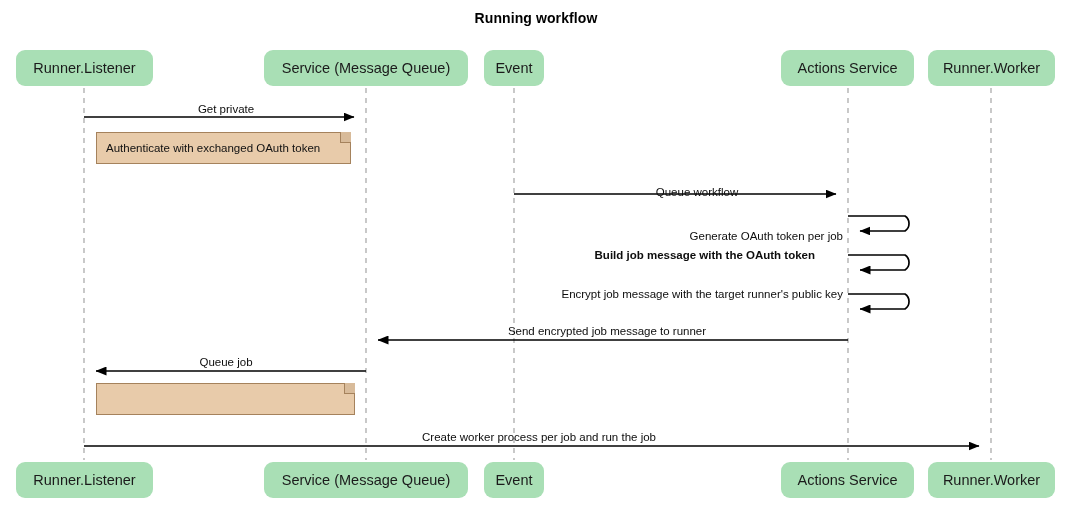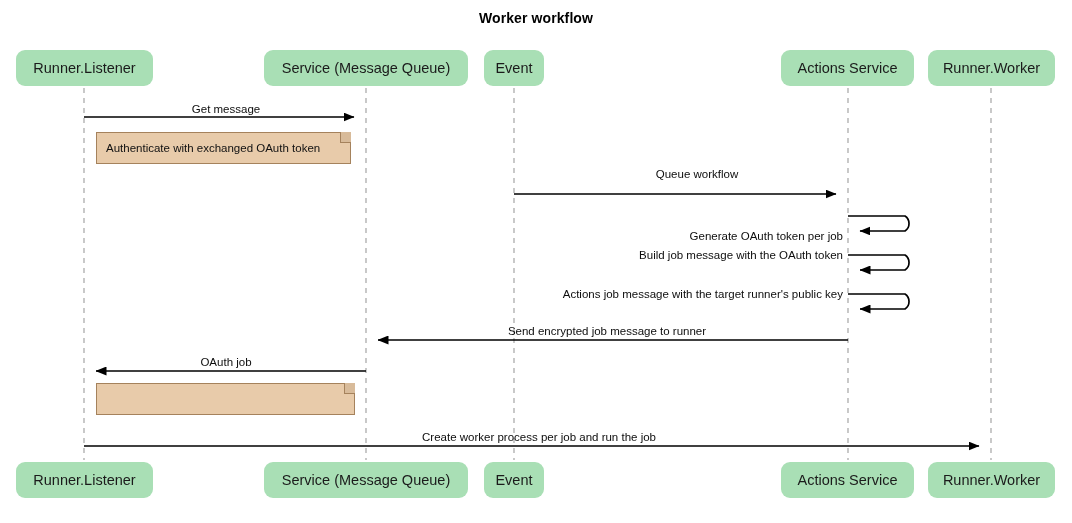--- a/index.html
+++ b/index.html
@@ -87,21 +87,21 @@
     background: #d8bb9a;
     border-left: 1px solid #a5825c;
     border-bottom: 1px solid #a5825c;
   }
 </style>
 </head>
 <body>
 
 <div id="diagram">
 
-  <div class="title">Worker workflow</div>
+  <div class="title">Running workflow</div>
 
   <svg id="svg-layer" viewBox="0 0 1072 523">
     <defs>
       <marker id="arrowhead-right" markerWidth="11" markerHeight="9" refX="10.5" refY="4.5" orient="auto" markerUnits="userSpaceOnUse">
         <path d="M0,0 L11,4.5 L0,9 z" fill="#000000"></path>
       </marker>
       <marker id="arrowhead-left" markerWidth="11" markerHeight="9" refX="10.5" refY="4.5" orient="auto" markerUnits="userSpaceOnUse">
         <path d="M0,0 L11,4.5 L0,9 z" fill="#000000"></path>
       </marker>
     </defs>
@@ -153,27 +153,27 @@
   <div class="participant" style="left:484px; top:462px; width:60px;">
     <span>Event</span>
   </div>
   <div class="participant" style="left:781px; top:462px; width:133px;">
     <span>Actions Service</span>
   </div>
   <div class="participant" style="left:928px; top:462px; width:127px;">
     <span>Runner.Worker</span>
   </div>
 
-  <div class="msg-label center" style="left:226px; top:103px;">Get message</div>
-  <div class="msg-label center" style="left:681px; top:168px;padding-left:32px;">Queue workflow</div>
+  <div class="msg-label center" style="left:226px; top:103px;">Get private</div>
+  <div class="msg-label center" style="left:681px; top:186px;padding-left:32px;">Queue workflow</div>
   <div class="msg-label right" style="left:843px; top:210px;margin-top:20px;">Generate OAuth token per job</div>
-  <div class="msg-label right" style="left:843px; top:249px;">Build job message with the OAuth token</div>
-  <div class="msg-label right" style="left:843px; top:288px;">Actions job message with the target runner's public key</div>
+  <div class="msg-label right" style="left:815px; top:249px;font-weight:bold;">Build job message with the OAuth token</div>
+  <div class="msg-label right" style="left:843px; top:288px;">Encrypt job message with the target runner's public key</div>
   <div class="msg-label center" style="left:607px; top:325px;text-align:center;">Send encrypted job message to runner</div>
-  <div class="msg-label center" style="left:226px; top:356px;">OAuth job</div>
+  <div class="msg-label center" style="left:226px; top:356px;">Queue job</div>
   <div class="msg-label center" style="left:539px; top:431px;text-align:right;">Create worker process per job and run the job</div>
 
   <div class="note" style="left:96px; top:132px; width:255px;">
     <span>Authenticate with exchanged OAuth token</span>
     <span class="fold"></span>
   </div>
   <div class="note" style="left:96px; top:383px; width:259px;">
     <span class="fold"></span>
   </div>
 

